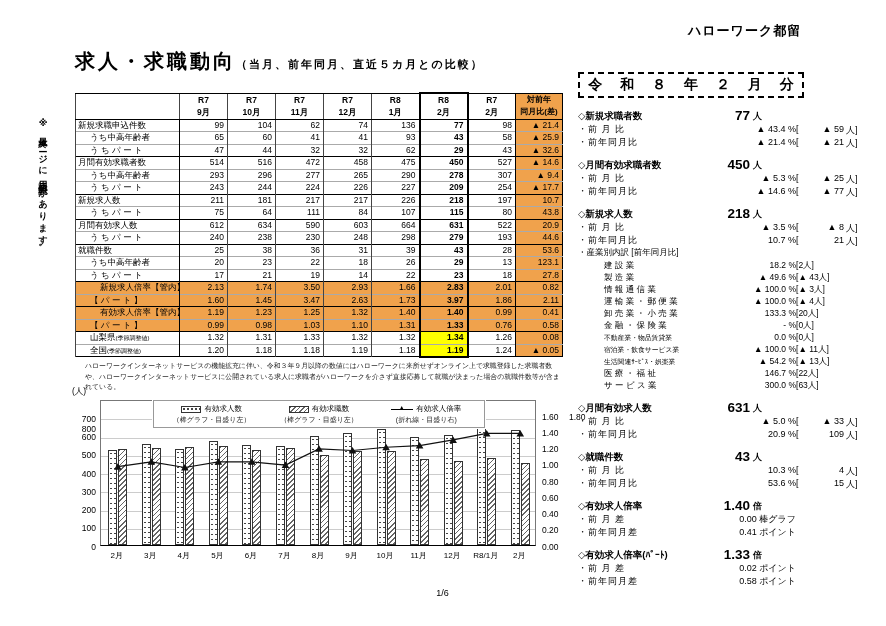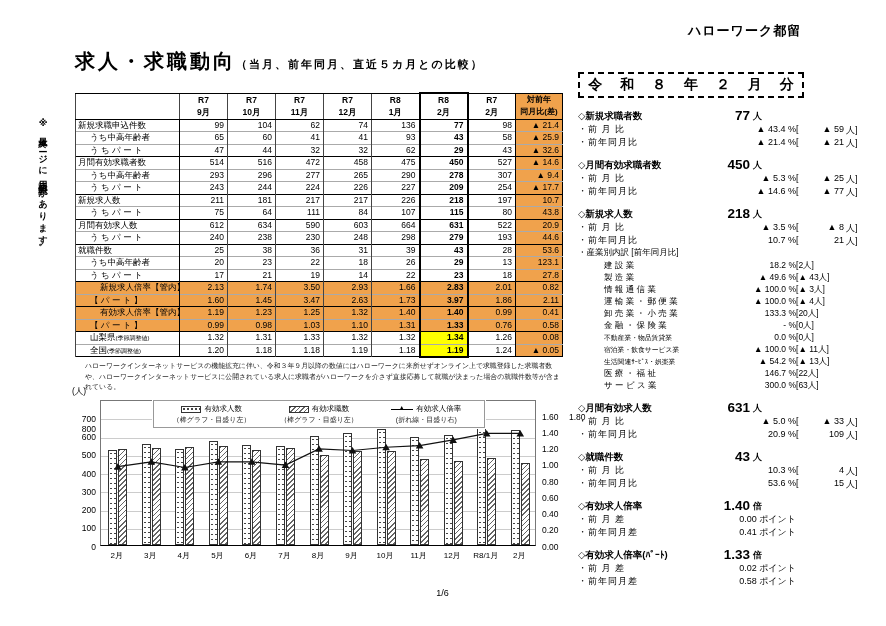--- a/index.html
+++ b/index.html
@@ -701,21 +701,21 @@
         </div>
       </div>
       <div class="p-sec">
         <div class="p-head">
           <span class="h-lbl">◇有効求人倍率</span>
           <span class="h-val">1.40</span>
           <span class="h-unit">倍</span>
         </div>
         <div class="p-line">
           <span class="l-lbl">・前 月 差</span>
-          <span class="l-pct">0.00 ポイント</span>
+          <span class="l-pct">0.00 棒グラフ</span>
           <span class="l-bk"></span>
         </div>
         <div class="p-line">
           <span class="l-lbl">・前年同月差</span>
           <span class="l-pct">0.41 ポイント</span>
           <span class="l-bk"></span>
         </div>
       </div>
       <div class="p-sec">
         <div class="p-head">

